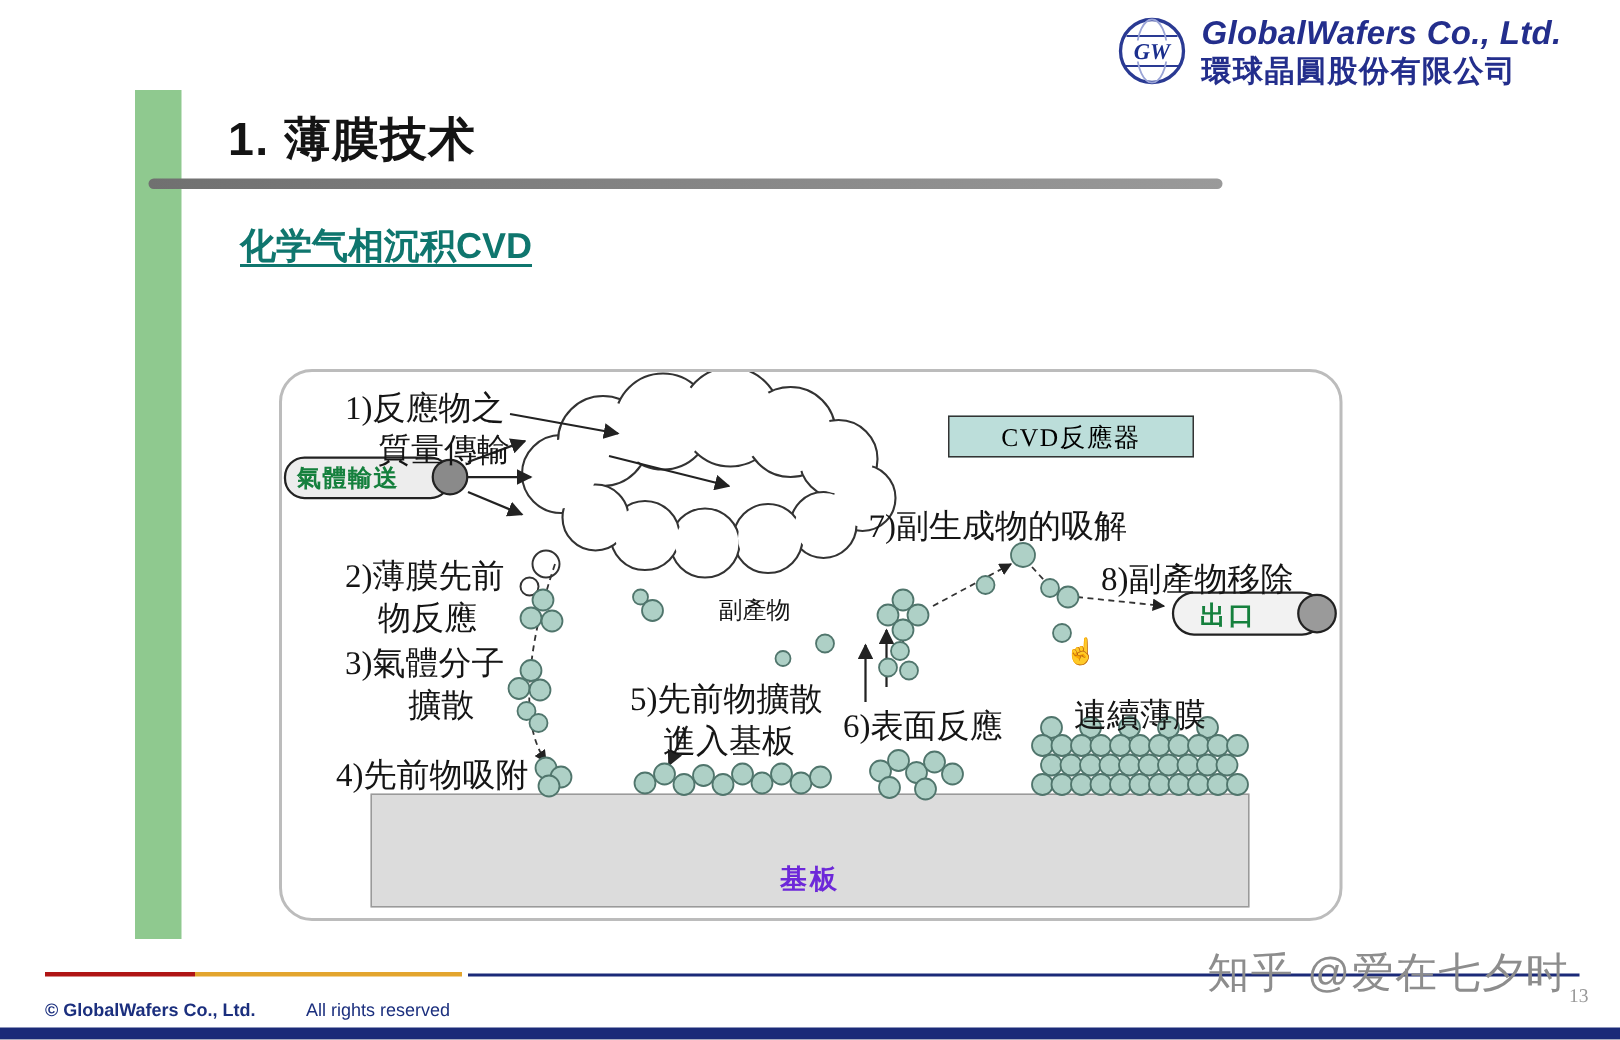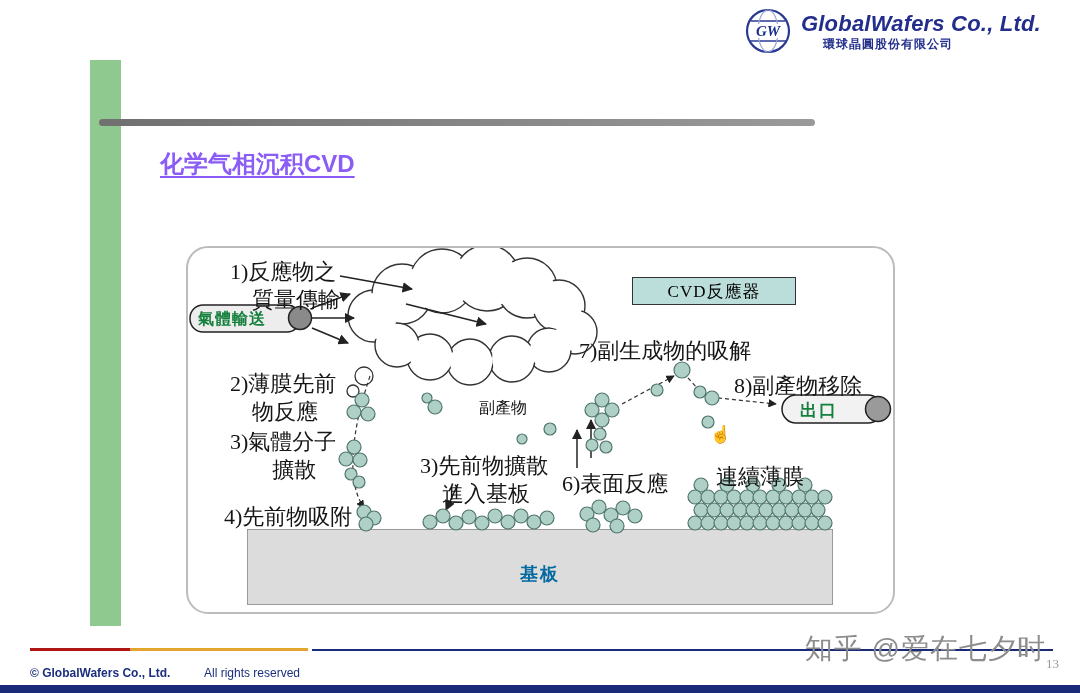--- a/index.html
+++ b/index.html
@@ -8,43 +8,43 @@
     position: relative; width: 1080px; height: 693px;
     background: #ffffff; overflow: hidden; margin: 0 auto;
   }
   .abs { position: absolute; }
 
   
   .green-bar { left: 90px; top: 60px; width: 31px; height: 566px; background: #8fc98f; }
   .logo-block { left: 745px; top: 8px; display: flex; gap: 10px; align-items: center; }
   .logo-text div { color: #232e8c; font-weight: bold; font-style: italic; line-height: 1.25; }
   .logo-text .en { font-size: 22px; letter-spacing: 0.2px; }
-  .logo-text .zh { font-size: 12px; font-style: normal; letter-spacing: 1px; margin-left: 22px; }
+  .logo-text .zh { font-size: 20px; font-style: normal; letter-spacing: 1px; }
 
   .slide-title { left: 152px; top: 72px; font-size: 31px; font-weight: bold; color: #141414; letter-spacing: 1px; }
   .title-rule { left: 99px; top: 119px; width: 716px; height: 7px; border-radius: 4px;
                 background: linear-gradient(to right, #707070, #9a9a9a); }
-  .topic-heading { left: 160px; top: 148px; font-size: 24px; font-weight: bold; color: #8b5cf6;
+  .topic-heading { left: 160px; top: 148px; font-size: 24px; font-weight: bold; color: #0f766e;
                    text-decoration: underline; text-decoration-thickness: 2px; text-underline-offset: 4px; }
   .subtitle { left: 193px; top: 203px; font-size: 19px; font-weight: bold; color: #1b2f7e; }
 
   
   .diagram { left: 186px; top: 246px; width: 709px; height: 368px;
              border: 2px solid #bcbcbc; border-radius: 22px; }
   .diagram .abs { position: absolute; }
   .dlabel { font-family: "Liberation Serif", serif; color: #151515; font-size: 22px;
             line-height: 1.28; white-space: pre-line; }
   .pipe-label { font-family: "Liberation Serif", serif; font-weight: bold; color: #15803d; }
   .reactor { left: 444px; top: 29px; width: 164px; height: 28px; background: #bcdeda;
              border: 1.6px solid #333; display: flex; align-items: center; justify-content: center;
              font-family: "Liberation Serif", serif; font-size: 17px; color: #000; letter-spacing: 1px; }
   .substrate { left: 59px; top: 281px; width: 586px; height: 76px; background: #dcdcdc;
                border: 1px solid #9a9a9a; display: flex; justify-content: center; align-items: flex-end; }
   .substrate-label { font-family: "Liberation Serif", serif; font-size: 18px; font-weight: bold;
-                     color: #0369a1; padding-bottom: 18px; letter-spacing: 2px; }
+                     color: #6d28d9; padding-bottom: 6px; letter-spacing: 2px; }
   .hand { left: 522px; top: 176px; font-size: 17px; color: #666; }
   .diagram-svg { left: 0; top: 0; }
 
   
   .bar-red    { left: 30px;  top: 648px; width: 100px; height: 3px; background: #b01515; }
   .bar-orange { left: 130px; top: 648px; width: 178px; height: 3px; background: #e3a52e; }
   .bar-navy   { left: 312px; top: 649px; width: 741px; height: 2px; background: #1b2a78; }
   .copyright { left: 30px;  top: 666px; font-size: 12px; font-weight: bold; color: #1b2f7e; }
   .rights    { left: 204px; top: 666px; font-size: 12px; color: #1b2f7e; }
   .watermark { right: 34px; top: 630px; font-size: 28px; color: #8d8d8d; font-weight: 500; letter-spacing: 1px; }
@@ -66,20 +66,21 @@
       <ellipse cx="23" cy="23" rx="10" ry="21" fill="none" stroke="#9aa4d6" stroke-width="1.2"></ellipse>
       <rect x="5" y="16" width="36" height="14" fill="#ffffff"></rect>
       <text x="23" y="28" text-anchor="middle" font-size="15" font-weight="bold" font-style="italic" fill="#1b2f8e" font-family="Liberation Serif, serif">GW</text>
     </svg>
     <div class="logo-text">
       <div class="en">GlobalWafers Co., Ltd.</div>
       <div class="zh">環球晶圓股份有限公司</div>
     </div>
   </div>
 
+  <div class="abs slide-title">1. 薄膜技术</div>
   <div class="abs title-rule"></div>
   <div class="abs topic-heading">化学气相沉积CVD</div>
 
   <div class="abs diagram">
 
     <div class="abs substrate">
       <div class="substrate-label">基板</div>
     </div>
 
     <svg class="abs diagram-svg" width="709" height="368" viewBox="0 0 709 368">
@@ -258,21 +259,21 @@
     <div class="abs reactor">CVD反應器</div>
     <div class="abs dlabel" style="left:391px; top:89px;">7)副生成物的吸解</div>
     <div class="abs dlabel" style="left:291px; top:150px; font-size:16px;">副產物</div>
     <div class="abs dlabel" style="left:546px; top:124px;">8)副產物移除</div>
     <div class="abs pipe-label" style="left:612px; top:151px; font-size:17px; letter-spacing:2px;">出口</div>
     <div class="abs dlabel" style="left:42px; top:122px;">2)薄膜先前
 　物反應</div>
     <div class="abs dlabel" style="left:42px; top:180px;text-align:center;">3)氣體分子
 　擴散</div>
     <div class="abs dlabel" style="left:36px; top:255px;">4)先前物吸附</div>
-    <div class="abs dlabel" style="left:232px; top:204px;">3)先前物擴散
+    <div class="abs dlabel" style="left:232px; top:204px;">5)先前物擴散
 　進入基板</div>
     <div class="abs dlabel" style="left:374px; top:222px;">6)表面反應</div>
     <div class="abs dlabel" style="left:528px; top:215px;">連續薄膜</div>
     <div class="abs hand">☝</div>
   </div>
 
   <div class="abs bar-red"></div>
   <div class="abs bar-orange"></div>
   <div class="abs bar-navy"></div>
   <div class="abs copyright">© GlobalWafers Co., Ltd.</div>

